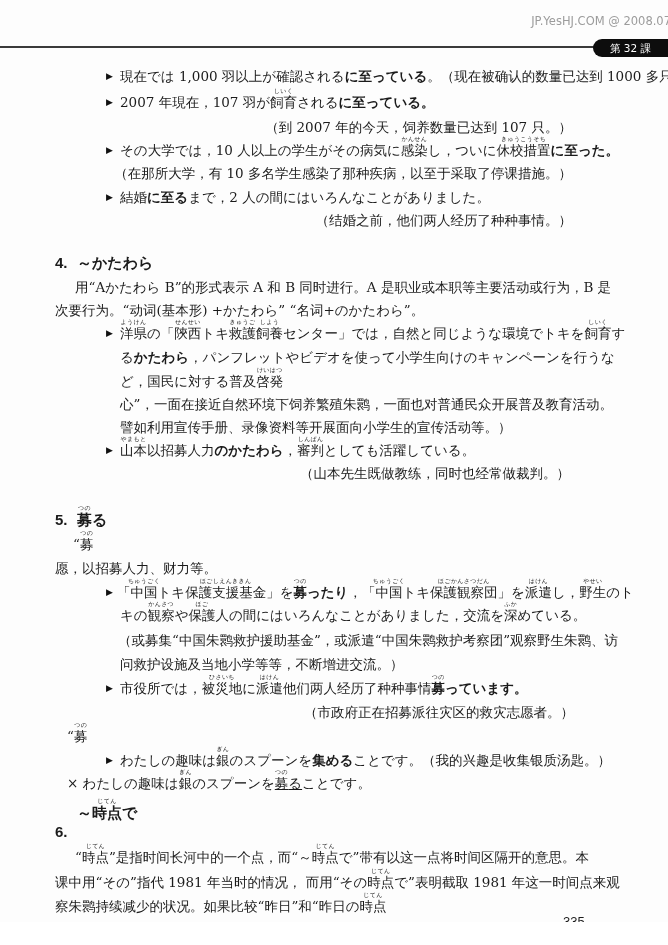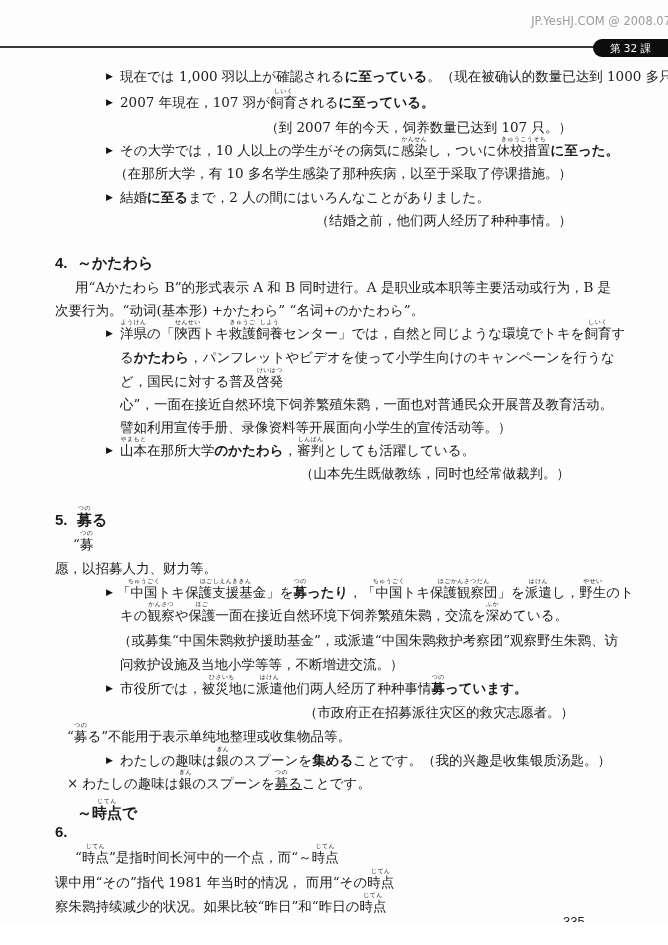--- a/index.html
+++ b/index.html
@@ -68,52 +68,52 @@
     <div class="ln" style="left:55px;top:301px">次要行为。“动词(基本形) +かたわら” “名词+のかたわら”。</div>
 
     <span class="bul" style="top:324px">▶</span>
     <div class="ln" style="left:120px;top:324px"><span class="rb"><span>洋県</span><span class="rt">ようけん</span></span><span>の「</span><span class="rb"><span>陝西</span><span class="rt">せんせい</span></span><span>トキ</span><span class="rb"><span>救護</span><span class="rt">きゅうご</span></span><span class="rb"><span>飼養</span><span class="rt">しよう</span></span><span>センター」では，自然と同じような環境でトキを</span><span class="rb"><span>飼育</span><span class="rt">しいく</span></span><span>す</span></div>
     <div class="ln" style="left:120px;top:348px"><span>る</span><span class="b">かたわら</span><span>，パンフレットやビデオを使って小学生向けのキャンペーンを行うな</span></div>
     <div class="ln" style="left:120px;top:372px"><span>ど，国民に対する普及</span><span class="rb"><span>啓発</span><span class="rt">けいはつ</span></span></div>
     <div class="ln" style="left:120px;top:395px">心”，一面在接近自然环境下饲养繁殖朱鹮，一面也对普通民众开展普及教育活动。</div>
     <div class="ln" style="left:120px;top:418px">譬如利用宣传手册、录像资料等开展面向小学生的宣传活动等。）</div>
 
     <span class="bul" style="top:441px">▶</span>
-    <div class="ln" style="left:120px;top:441px"><span class="rb"><span>山本</span><span class="rt">やまもと</span></span><span>在那所大学</span><span class="b">のかたわら</span><span>，</span><span class="rb"><span>審判</span><span class="rt">しんぱん</span></span><span>としても活躍している。</span></div>
+    <div class="ln" style="left:120px;top:441px"><span class="rb"><span>山本</span><span class="rt">やまもと</span></span><span>以招募人力</span><span class="b">のかたわら</span><span>，</span><span class="rb"><span>審判</span><span class="rt">しんぱん</span></span><span>としても活躍している。</span></div>
     <div class="tr" style="width:570px;top:464px">（山本先生既做教练，同时也经常做裁判。）</div>
   </div>
 
   <div>
     <div class="hd-num" style="top:511px">5.</div>
     <div class="hd-title hd" style="top:511px"><span class="rb"><span>募</span><span class="rt">つの</span></span><span>る</span></div>
 
     <div class="ln" style="left:73px;top:535px"><span>“</span><span class="rb"><span>募</span><span class="rt">つの</span></span></div>
     <div class="ln" style="left:55px;top:559px">愿，以招募人力、财力等。</div>
 
     <span class="bul" style="top:583px">▶</span>
     <div class="ln" style="left:117px;top:583px"><span>「</span><span class="rb"><span>中国</span><span class="rt">ちゅうごく</span></span><span>トキ</span><span class="rb"><span>保護支援基金</span><span class="rt">ほごしえんききん</span></span><span>」を</span><span class="rb b"><span>募</span><span class="rt">つの</span></span><span class="b">ったり</span><span>，「</span><span class="rb"><span>中国</span><span class="rt">ちゅうごく</span></span><span>トキ</span><span class="rb"><span>保護観察団</span><span class="rt">ほごかんさつだん</span></span><span>」を</span><span class="rb"><span>派遣</span><span class="rt">はけん</span></span><span>し，</span><span class="rb"><span>野生</span><span class="rt">やせい</span></span><span>のト</span></div>
-    <div class="ln" style="left:120px;top:606px"><span>キの</span><span class="rb"><span>観察</span><span class="rt">かんさつ</span></span><span>や</span><span class="rb"><span>保護</span><span class="rt">ほご</span></span><span>一面在接近自然环境下饲养繁殖朱鹮，交流を</span><span class="rb"><span>深</span><span class="rt">ふか</span></span><span>めている。</span></div>
+    <div class="ln" style="left:120px;top:606px"><span>キの</span><span class="rb"><span>観察</span><span class="rt">かんさつ</span></span><span>や</span><span class="rb"><span>保護</span><span class="rt">ほご</span></span><span>人の間にはいろんなことがありました，交流を</span><span class="rb"><span>深</span><span class="rt">ふか</span></span><span>めている。</span></div>
     <div class="ln" style="left:118px;top:631px">（或募集“中国朱鹮救护援助基金”，或派遣“中国朱鹮救护考察团”观察野生朱鹮、访</div>
     <div class="ln" style="left:120px;top:655px">问救护设施及当地小学等等，不断增进交流。）</div>
 
     <span class="bul" style="top:679px">▶</span>
     <div class="ln" style="left:120px;top:679px"><span>市役所では，</span><span class="rb"><span>被災地</span><span class="rt">ひさいち</span></span><span>に</span><span class="rb"><span>派遣</span><span class="rt">はけん</span></span><span>他们两人经历了种种事情</span><span class="rb b"><span>募</span><span class="rt">つの</span></span><span class="b">っています。</span></div>
     <div class="tr" style="width:574px;top:703px">（市政府正在招募派往灾区的救灾志愿者。）</div>
 
-    <div class="ln" style="left:67px;top:727px"><span>“</span><span class="rb"><span>募</span><span class="rt">つの</span></span><span>る”不能用于表示单纯地整理或收集物品等。</span></div>
+    <div class="ln" style="left:67px;top:727px"><span>“</span><span class="rb"><span>募</span><span class="rt">つの</span></span></div>
 
     <span class="bul" style="top:751px">▶</span>
     <div class="ln" style="left:120px;top:751px"><span>わたしの趣味は</span><span class="rb"><span>銀</span><span class="rt">ぎん</span></span><span>のスプーンを</span><span class="b">集める</span><span>ことです。（我的兴趣是收集银质汤匙。）</span></div>
 
     <div class="ln" style="left:67px;top:774px"><span class="wrong-mark">×</span><span> わたしの趣味は</span><span class="rb"><span>銀</span><span class="rt">ぎん</span></span><span>のスプーンを</span><span class="rb u"><span>募</span><span class="rt">つの</span></span><span class="u">る</span><span>ことです。</span></div>
   </div>
 
   <div>
     <div class="hd-num" style="top:823px">6.</div>
     <div class="hd-title hd" style="top:804px"><span>～</span><span class="rb"><span>時点</span><span class="rt">じてん</span></span><span>で</span></div>
 
-    <div class="ln" style="left:75px;top:848px"><span>“</span><span class="rb"><span>時点</span><span class="rt">じてん</span></span><span>”是指时间长河中的一个点，而“～</span><span class="rb"><span>時点</span><span class="rt">じてん</span></span></div>
-    <div class="ln" style="left:55px;top:873px"><span>课中用“その”指代 1981 年当时的情况， 而用“その</span><span class="rb"><span>時点</span><span class="rt">じてん</span></span></div>
+    <div class="ln" style="left:75px;top:848px"><span>“</span><span class="rb"><span>時点</span><span class="rt">じてん</span></span><span>”是指时间长河中的一个点，而“～</span><span class="rb"><span>時点</span><span class="rt">じてん</span></span><span>で”带有以这一点将时间区隔开的意思。本</span></div>
+    <div class="ln" style="left:55px;top:873px"><span>课中用“その”指代 1981 年当时的情况， 而用“その</span><span class="rb"><span>時点</span><span class="rt">じてん</span></span><span>で”表明截取 1981 年这一时间点来观</span></div>
     <div class="ln" style="left:55px;top:897px"><span>察朱鹮持续减少的状况。如果比较“昨日”和“昨日の</span><span class="rb"><span>時点</span><span class="rt">じてん</span></span></div>
   </div>
 
   <div class="page-number">335</div>
 </div>
 
 </body></html>

